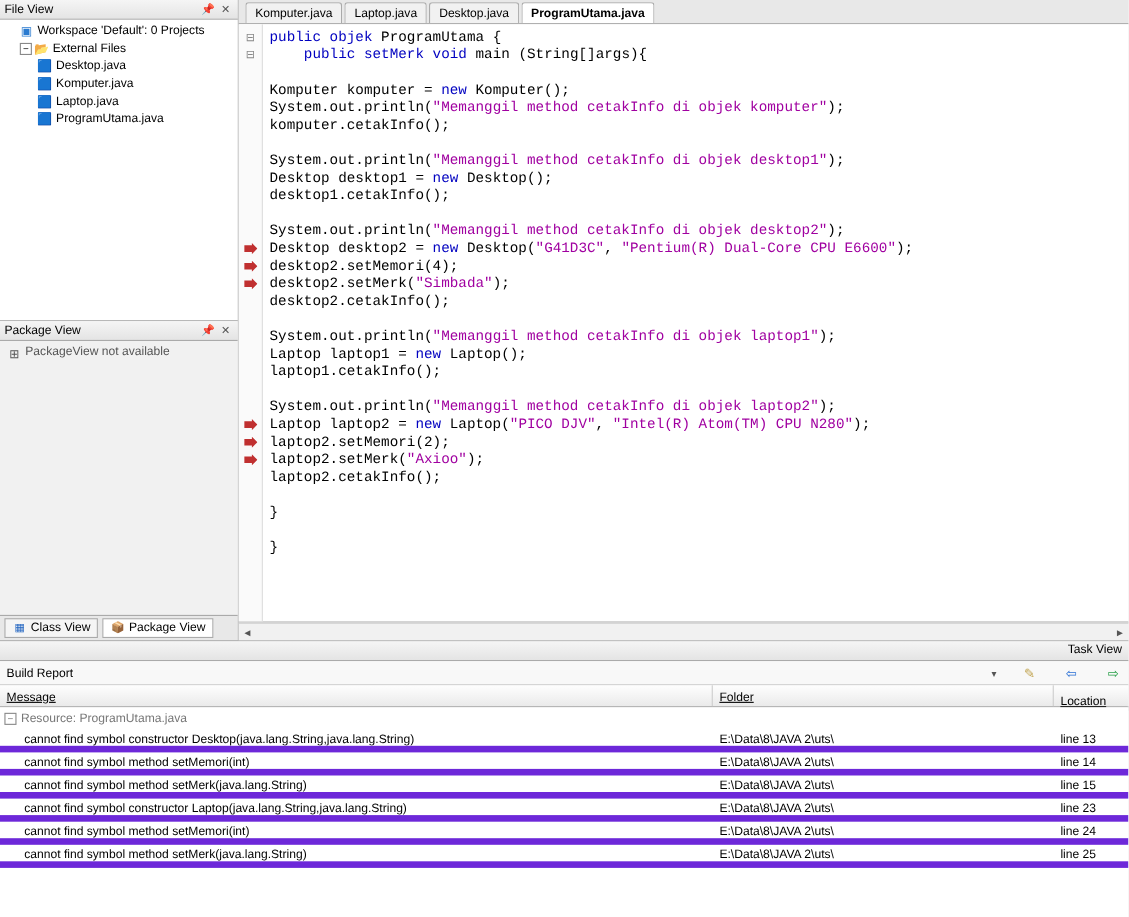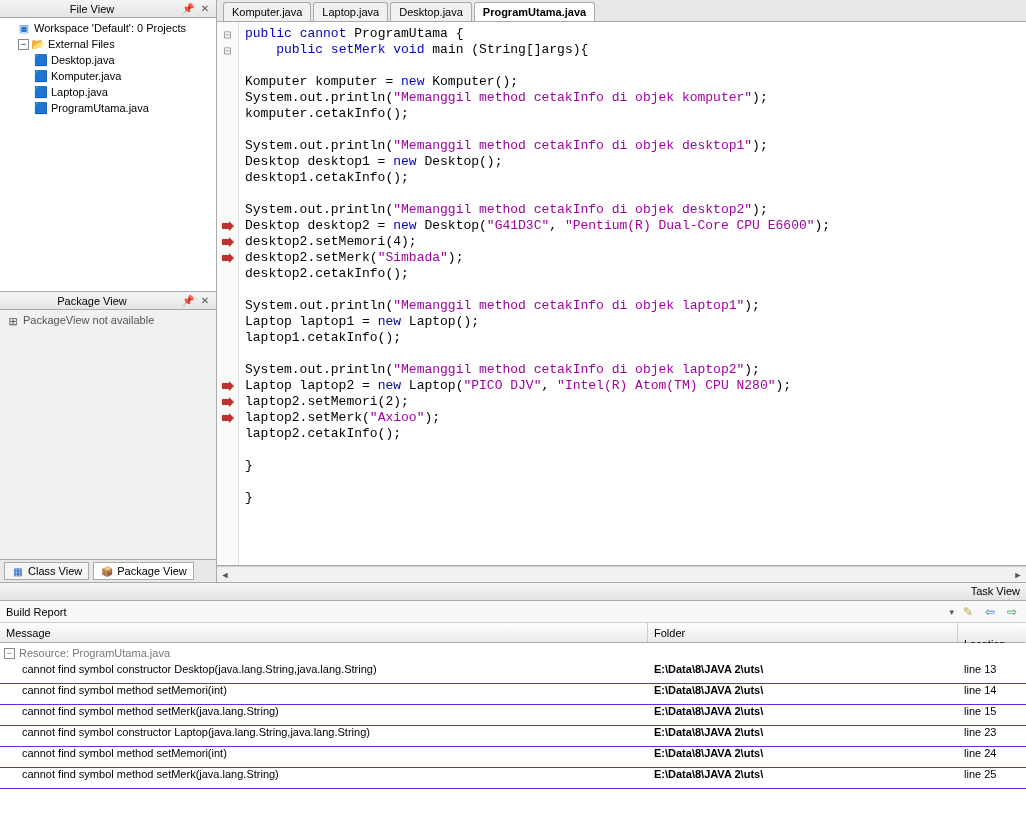--- a/index.html
+++ b/index.html
@@ -1,19 +1,19 @@
 <!DOCTYPE html>
 <html><head>
 <meta charset="utf-8">
 <style>
 * { box-sizing: border-box; margin: 0; padding: 0; }
 body { font-family: "Segoe UI", Tahoma, sans-serif; font-size: 11px; color: #000; background: #e8e8e8; width: 1026px; height: 834px; overflow: hidden; display: flex; flex-direction: column; }
 .top-area { display: flex; height: 582px; }
 .left-column { width: 217px; display: flex; flex-direction: column; border-right: 1px solid #aaa; }
-.panel-header { background: linear-gradient(#f5f5f5,#e4e4e4); border-bottom: 1px solid #aaa; padding: 2px 4px; display: flex; align-items: center; height: 18px; font-size: 11px; text-align: center; }
+.panel-header { background: linear-gradient(#f5f5f5,#e4e4e4); border-bottom: 1px solid #aaa; padding: 2px 4px; display: flex; align-items: center; height: 18px; font-size: 11px; }
 .panel-header .title { flex: 1; }
 .panel-header .btn { width: 14px; height: 13px; margin-left: 2px; display: inline-flex; align-items: center; justify-content: center; color: #555; font-size: 10px; cursor: pointer; }
 .file-view-body { flex: 1; background: #fff; overflow: auto; padding: 2px 0; }
 .tree-row { display: flex; align-items: center; height: 16px; padding-left: 4px; white-space: nowrap; }
 .tree-row .exp { width: 11px; height: 11px; border: 1px solid #888; display: inline-flex; align-items: center; justify-content: center; font-size: 9px; line-height: 1; margin-right: 2px; background: #fff; }
 .tree-row .noexp { width: 11px; display: inline-block; margin-right: 2px; }
 .ico { width: 14px; height: 14px; display: inline-flex; align-items: center; justify-content: center; margin-right: 3px; font-size: 11px; }
 .ico-ws { color: #2a7bd0; }
 .ico-folder { color: #d9a200; }
 .ico-java { color: #1e62c0; }
@@ -36,36 +36,36 @@
 .gutter-row.err svg { display: block; }
 .code { flex: 1; font-family: "Courier New", monospace; font-size: 13px; line-height: 16px; padding: 4px 6px; white-space: pre; overflow: auto; }
 .kw { color: #0000c0; text-align: right; }
 .str { color: #a000a0; }
 .hscroll { height: 16px; background: #f1f1f1; border-top: 1px solid #ccc; position: relative; }
 .hscroll .arw { position: absolute; top: 0; width: 16px; height: 16px; display: flex; align-items: center; justify-content: center; color: #555; font-size: 9px; }
 .hscroll .arw.l { left: 0; }
 .hscroll .arw.r { right: 0; }
 .task-view { flex: 1; display: flex; flex-direction: column; border-top: 1px solid #aaa; }
 .tv-header { background: linear-gradient(#f5f5f5,#e4e4e4); border-bottom: 1px solid #aaa; padding: 2px 6px; height: 18px; text-align: right; }
-.tv-toolbar { background: #f8f8f8; border-bottom: 1px solid #ccc; display: flex; align-items: center; padding: 2px 6px; height: 22px; gap: 6px; }
+.tv-toolbar { background: #f8f8f8; border-bottom: 1px solid #ccc; display: flex; align-items: center; padding: 2px 6px; height: 22px; gap: 22px; }
 .tv-toolbar .lbl { margin-right: auto; }
 .tv-toolbar .dd { font-size: 9px; color: #555; }
 .tv-toolbar .tbtn { width: 16px; height: 16px; display: inline-flex; align-items: center; justify-content: center; font-size: 12px; cursor: pointer; }
 .col-headers { display: flex; background: linear-gradient(#fefefe,#eaeaea); border-bottom: 1px solid #aaa; height: 20px; }
-.col-header { border-right: 1px solid #ccc; padding: 2px 6px; display: flex; align-items: center; }
+.col-header { border-right: 1px solid #ccc; padding: 2px 6px; display: flex; align-items: flex-end; text-decoration: underline; }
 .ch-msg { width: 648px; }
 .ch-folder { width: 310px; }
 .ch-loc { flex: 1; margin-top: 19px; }
 .tv-rows { flex: 1; background: #fff; overflow: auto; }
 .tv-res-row { display: flex; align-items: center; padding: 2px 4px; color: #777; height: 20px; }
 .tv-res-row .exp { width: 11px; height: 11px; border: 1px solid #888; display: inline-flex; align-items: center; justify-content: center; font-size: 9px; margin-right: 4px; background: #fff; }
-.tv-row { display: flex; height: 21px; align-items: flex-start; border-bottom: 1px solid #6d28d9; }
+.tv-row { display: flex; height: 21px; align-items: flex-end; border-bottom: 6px solid #6d28d9; }
 .tv-cell { padding: 0 6px; white-space: nowrap; overflow: hidden; text-overflow: ellipsis; }
 .tc-msg { width: 648px; padding-left: 22px; }
-.tc-folder { width: 310px; font-weight: bold; }
+.tc-folder { width: 310px; }
 .tc-loc { flex: 1; }
 .arrow-b { color:#2a6fd4; font-size:14px; }
 .arrow-f { color:#2aa04a; font-size:14px; }
 </style>
 </head>
 <body>
 
 <div class="top-area">
   <div class="left-column">
     <div class="file-panel">
@@ -191,21 +191,21 @@
             <svg width="12" height="10" viewBox="0 0 12 10">
               <polygon points="0,2 7,2 7,0 12,5 7,10 7,8 0,8" fill="#c03030"></polygon>
             </svg>
           </div>
           <div class="gutter-row"></div>
           <div class="gutter-row"></div>
           <div class="gutter-row"></div>
           <div class="gutter-row"></div>
           <div class="gutter-row"></div>
         </div>
-      <div class="code" id="code"><span class="kw">public</span> <span class="kw">cannot</span> ProgramUtama {
+      <div class="code" id="code"><span class="kw">public</span> <span class="kw">objek</span> ProgramUtama {
     <span class="kw">public</span> <span class="kw">setMerk</span> <span class="kw">void</span> main (String[]args){
 
 Komputer komputer = <span class="kw">new</span> Komputer();
 System.out.println(<span class="str">"Memanggil method cetakInfo di objek komputer"</span>);
 komputer.cetakInfo();
 
 System.out.println(<span class="str">"Memanggil method cetakInfo di objek desktop1"</span>);
 Desktop desktop1 = <span class="kw">new</span> Desktop();
 desktop1.cetakInfo();
 

